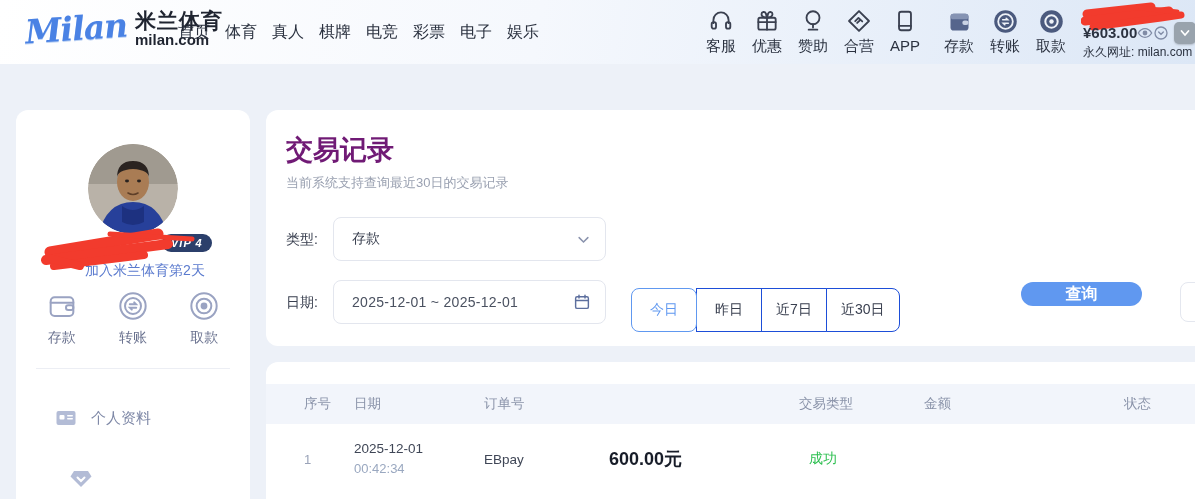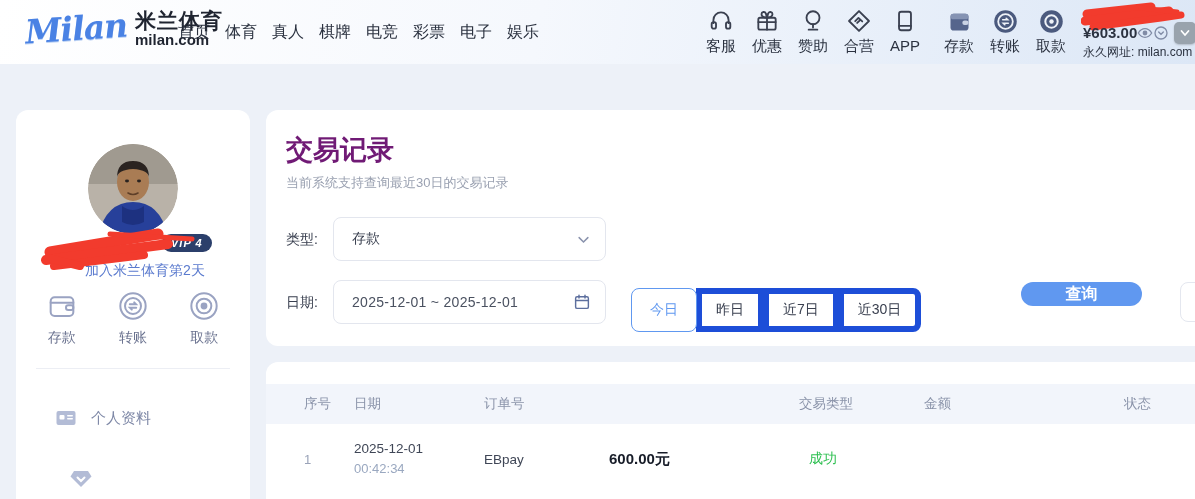--- a/index.html
+++ b/index.html
@@ -59,21 +59,21 @@
   .page-subtitle { position:absolute; left:20px; top:64px; font-size:13px; color:#9aa1b1; }
   .field-label { position:absolute; left:20px; font-size:14px; color:#3a4050; line-height:44px; }
   .lbl-type { top:107px; } .lbl-date { top:170px; }
   .select-box, .date-box { position:absolute; left:67px; width:273px; height:44px; background:#fff;
     border:1px solid #e3e6ee; border-radius:8px; display:flex; align-items:center; padding:0 14px 0 18px; cursor:pointer; }
   .select-box { top:107px; } .date-box { top:170px; }
   .select-value { font-size:14px; color:#3a4050; flex:1; }
   .date-value { font-size:14px; color:#4a5160; flex:1; letter-spacing:.3px; }
 
   .range-group { position:absolute; left:353px; top:178px; height:40px; display:flex;margin-left:12px; }
-  .range-btn { height:44px; min-width:66px; padding:0 14px; background:#fff; border:6px solid #1d4ed8;
+  .range-btn { height:44px; min-width:66px; padding:0 14px; background:#fff; border:1px solid #1d4ed8;
     font-size:14px; color:#3a4050; display:flex; align-items:center; justify-content:center;
     cursor:pointer; margin-left:-1px; position:relative; }
   .range-btn:first-child { margin-left:0; border-radius:8px; }
   .range-btn:last-child { border-radius:0 8px 8px 0; }
   .range-btn.active { border:1px solid #6098f0; color:#6098f0; border-radius:8px; z-index:2; }
 
   .query-btn { position:absolute; left:755px; top:172px; width:121px; height:24px; background:#6098f0;
     border:none; border-radius:16px; color:#fff; font-size:16px; cursor:pointer; font-family:inherit;font-weight:bold; }
   .reset-btn { position:absolute; left:914px; top:172px; width:80px; height:40px; background:#fff;
     border:1px solid #e4e7ef; border-radius:8px; cursor:pointer; }
@@ -82,21 +82,21 @@
     background:#fff; border-radius:12px; }
   .trow { display:flex; align-items:center; padding-left:38px; }
   .thead { position:absolute; left:0; top:22px; width:100%; height:40px; background:#f2f5fb;
     font-size:13.5px; color:#8a93a9; }
   .tbody-row { position:absolute; left:0; top:62px; width:100%; height:70px; }
   .c1 { width:50px; } .c2 { width:130px; } .c3 { width:315px; } .c4 { width:125px; } .c5 { width:200px; } .c6 { flex:1; }
   .cell-index { font-size:13px; color:#9aa3b8; }
   .cell-date { font-size:13.5px; color:#3f4656; line-height:1.5; }
   .cell-time { font-size:13px; color:#9aa8c0; }
   .cell-order, .cell-type { font-size:13.5px; color:#3f4656; }
-  .cell-amount { font-size:15px; font-weight:bold; color:#171c28; }
+  .cell-amount { font-size:18px; font-weight:bold; color:#171c28; }
   .cell-status { font-size:14px; color:#2fc052; }
 
   svg { display:block; }
 </style>
 </head>
 <body>
 
 <header class="topbar">
 
   <div class="logo">

